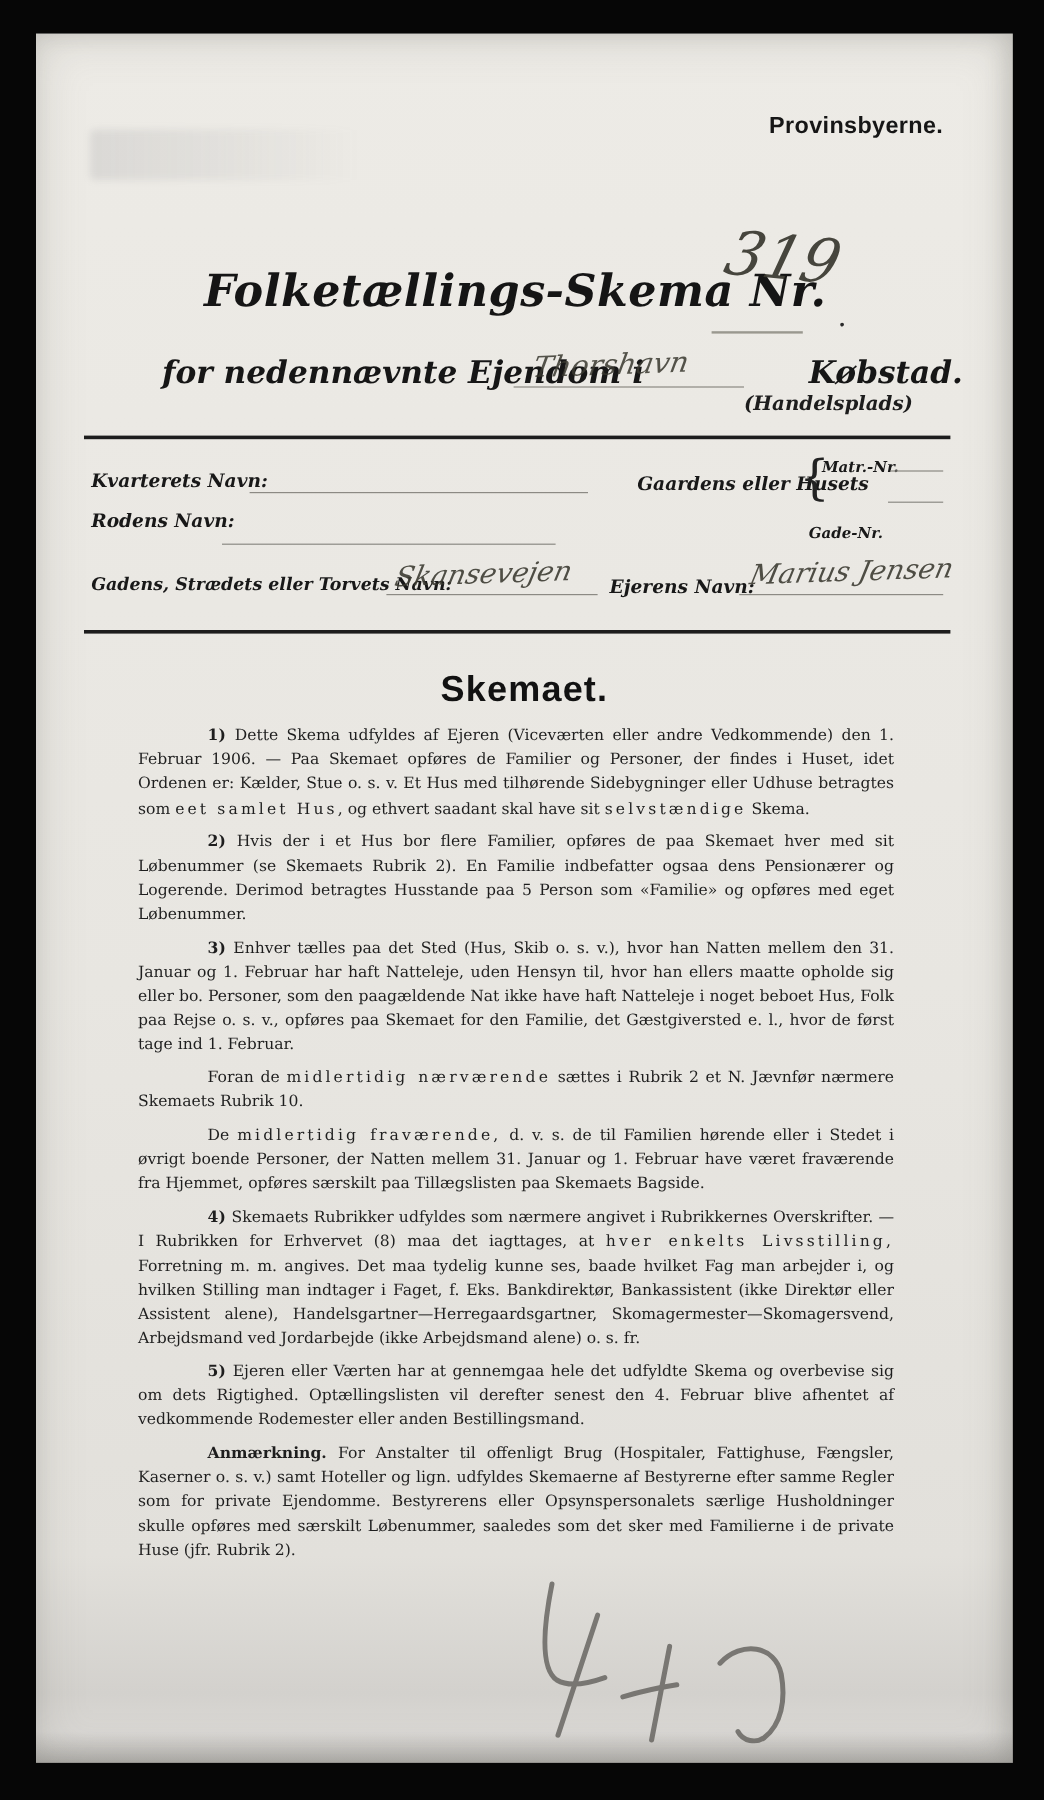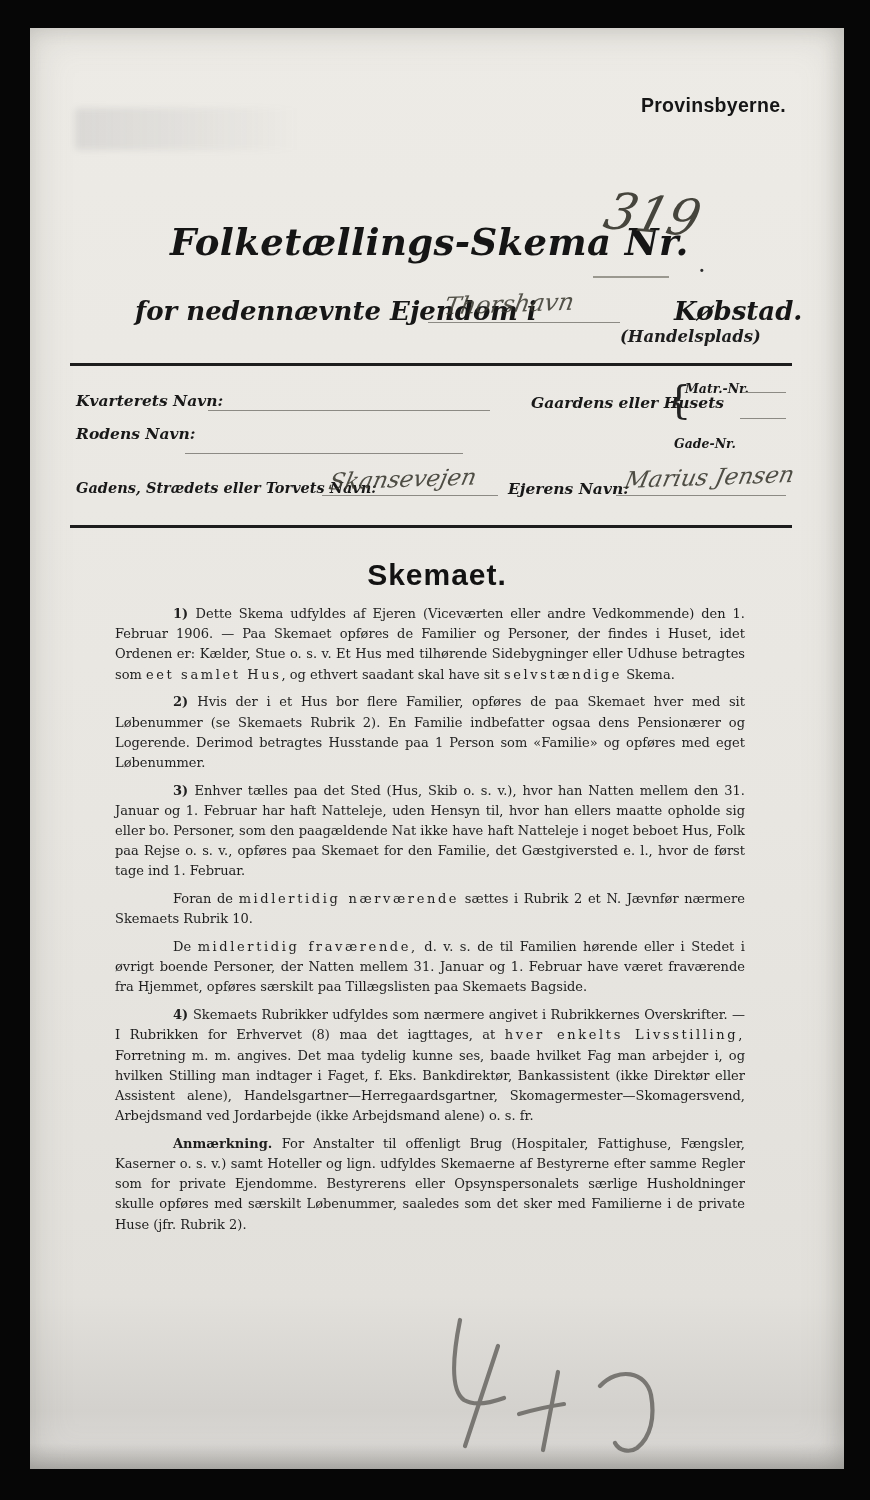--- a/index.html
+++ b/index.html
@@ -109,25 +109,26 @@
     <div class="abs flabel f15" style="left:478px;top:451px;text-align:right;">Ejerens Navn:</div>
     <div class="abs hand hand-entry" style="left:596px;top:436px;">Marius Jensen</div>
     <div class="abs fill-line" style="left:586px;top:467px;width:170px;"></div>
 
     <div class="abs hr" style="left:40px;top:497px;width:722px;"></div>
 
     <div class="abs regler" style="left:0;top:530px;">Skemaet.</div>
 
     <div class="abs rules-block" style="left:85px;top:576px;">
       <p><span class="seg-b">1) </span><span>Dette Skema udfyldes af Ejeren (Viceværten eller andre Vedkommende) den 1. Februar 1906. — Paa Skemaet opføres de Familier og Personer, der findes i Huset, idet Ordenen er: Kælder, Stue o. s. v. Et Hus med tilhørende Sidebygninger eller Udhuse betragtes som </span><span class="seg-sp">eet samlet Hus</span><span>, og ethvert saadant skal have sit </span><span class="seg-sp">selvstændige</span><span> Skema.</span></p>
-      <p><span class="seg-b">2) </span><span>Hvis der i et Hus bor flere Familier, opføres de paa Skemaet hver med sit Løbenummer (se Skemaets Rubrik 2). En Familie indbefatter ogsaa dens Pensionærer og Logerende. Derimod betragtes Husstande paa 1 Person som «Familie» og opføres med eget Løbenummer.</span></p>
+      <p><span class="seg-b">2) </span><span>Hvis der i et Hus bor flere Familier, opføres de paa Skemaet hver med sit Løbenummer (se Skemaets Rubrik 2). En Familie indbefatter ogsaa dens Pensionærer og Logerende. Derimod betragtes Husstande paa 5 Person som «Familie» og opføres med eget Løbenummer.</span></p>
       <p><span class="seg-b">3) </span><span>Enhver tælles paa det Sted (Hus, Skib o. s. v.), hvor han Natten mellem den 31. Januar og 1. Februar har haft Natteleje, uden Hensyn til, hvor han ellers maatte opholde sig eller bo. Personer, som den paagældende Nat ikke have haft Natteleje i noget beboet Hus, Folk paa Rejse o. s. v., opføres paa Skemaet for den Familie, det Gæstgiversted e. l., hvor de først tage ind 1. Februar.</span></p>
       <p><span>Foran de </span><span class="seg-sp">midlertidig nærværende</span><span> sættes i Rubrik 2 et N. Jævnfør nærmere Skemaets Rubrik 10.</span></p>
       <p><span>De </span><span class="seg-sp">midlertidig fraværende,</span><span> d. v. s. de til Familien hørende eller i Stedet i øvrigt boende Personer, der Natten mellem 31. Januar og 1. Februar have været fraværende fra Hjemmet, opføres særskilt paa Tillægslisten paa Skemaets Bagside.</span></p>
       <p><span class="seg-b">4) </span><span>Skemaets Rubrikker udfyldes som nærmere angivet i Rubrikkernes Overskrifter. — I Rubrikken for Erhvervet (8) maa det iagttages, at </span><span class="seg-sp">hver enkelts Livsstilling,</span><span> Forretning m. m. angives. Det maa tydelig kunne ses, baade hvilket Fag man arbejder i, og hvilken Stilling man indtager i Faget, f. Eks. Bankdirektør, Bankassistent (ikke Direktør eller Assistent alene), Handelsgartner—Herregaardsgartner, Skomagermester—Skomagersvend, Arbejdsmand ved Jordarbejde (ikke Arbejdsmand alene) o. s. fr.</span></p>
+      <p><span class="seg-b">5) </span><span>Ejeren eller Værten har at gennemgaa hele det udfyldte Skema og overbevise sig om dets Rigtighed. Optællingslisten vil derefter senest den 4. Februar blive afhentet af vedkommende Rodemester eller anden Bestillingsmand.</span></p>
       <p><span class="seg-b">Anmærkning. </span><span>For Anstalter til offenligt Brug (Hospitaler, Fattighuse, Fængsler, Kaserner o. s. v.) samt Hoteller og lign. udfyldes Skemaerne af Bestyrerne efter samme Regler som for private Ejendomme. Bestyrerens eller Opsynspersonalets særlige Husholdninger skulle opføres med særskilt Løbenummer, saaledes som det sker med Familierne i de private Huse (jfr. Rubrik 2).</span></p>
     </div>
 
     <svg class="abs pencil" style="left:385px;top:1250px;" width="270" height="175" viewBox="0 0 270 175" aria-label="4+3">
       <g fill="none" stroke="#62605c" stroke-width="4.2" stroke-linecap="round">
         <path d="M45,42 C37,82 36,113 49,122 C59,128 75,125 89,120"></path>
         <path d="M83,68 L50,168"></path>
         <path d="M104,136 C118,132 136,128 149,126"></path>
         <path d="M143,94 L128,172"></path>
         <path d="M185,108 C203,89 231,93 236,117 C240,139 236,159 222,170 C215,175 204,173 200,165"></path>

